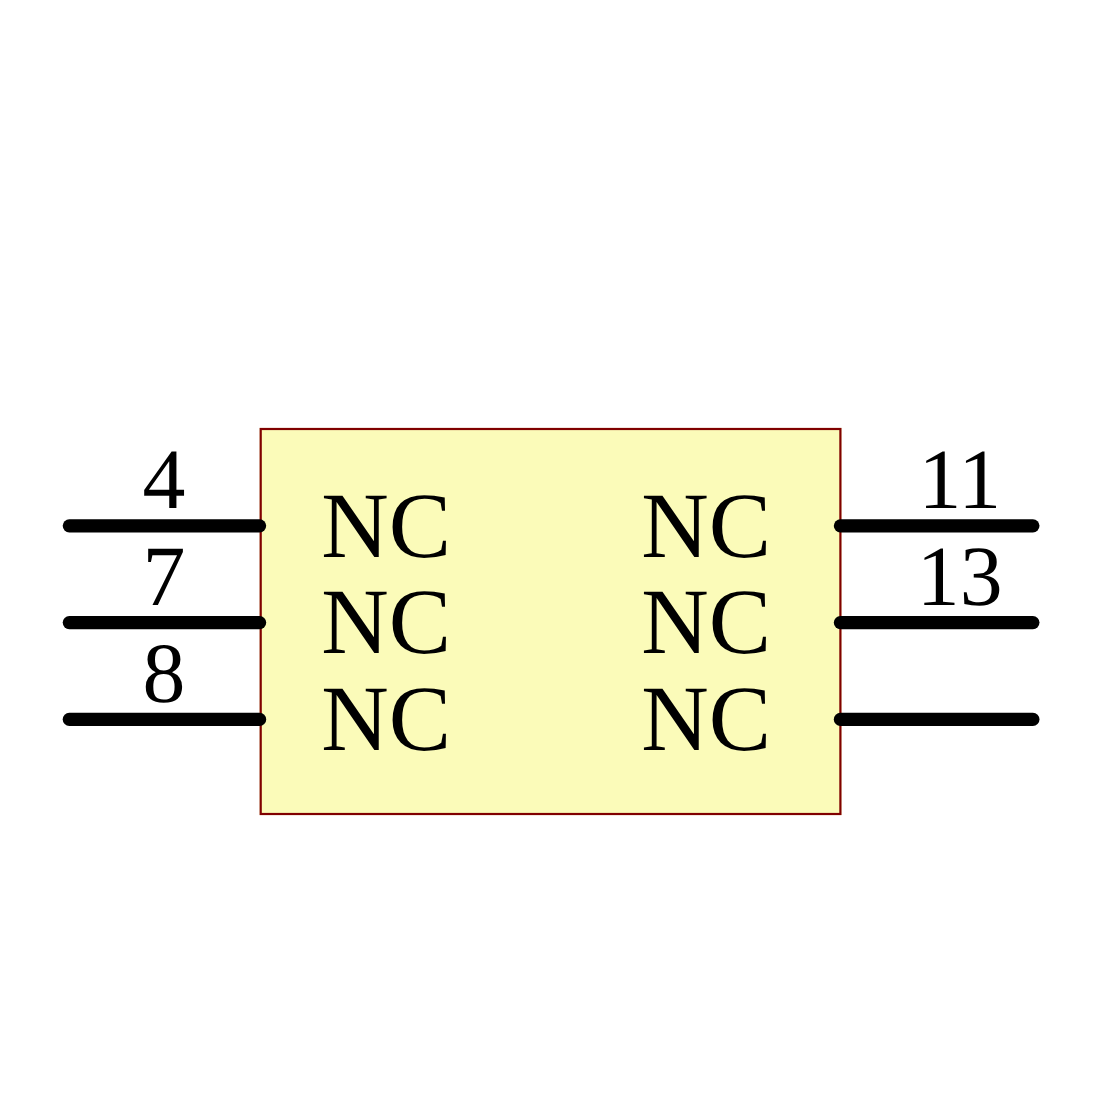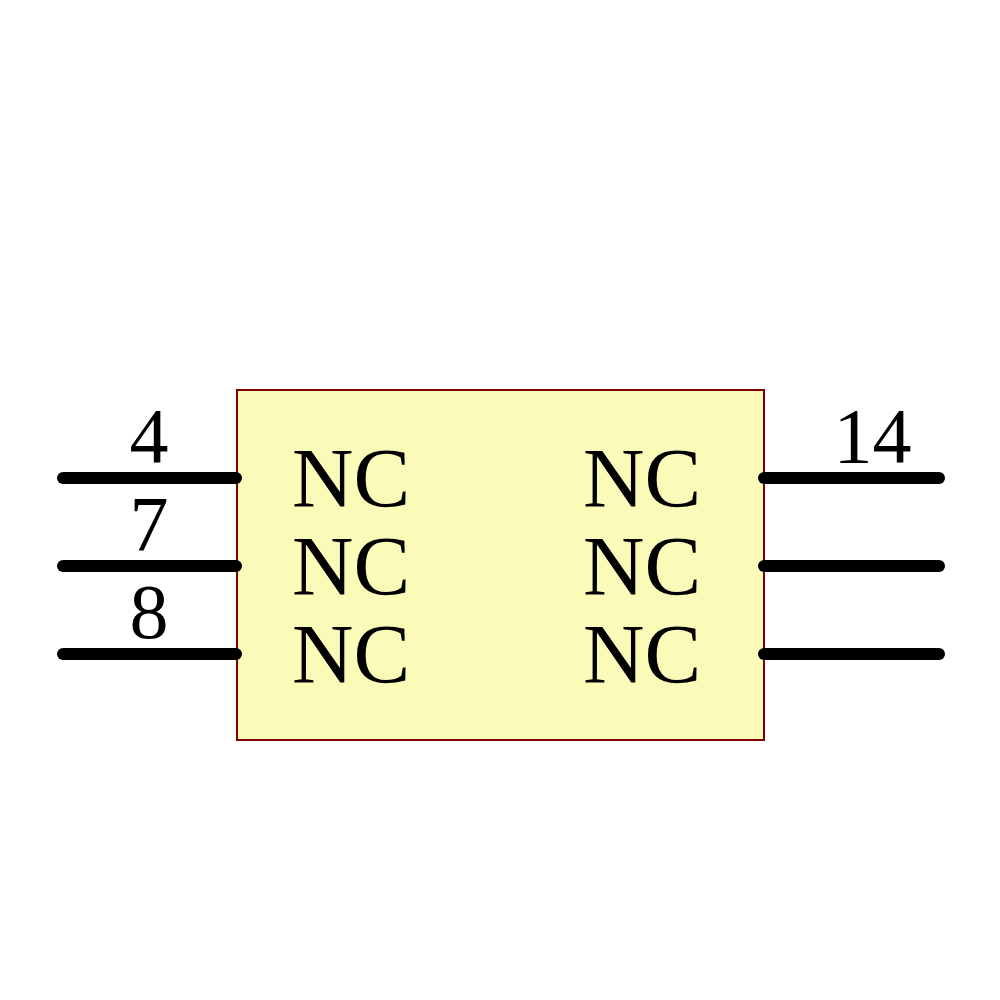--- a/index.html
+++ b/index.html
@@ -81,22 +81,23 @@
 
   <div class="pin-line left row1"></div>
   <div class="pin-num left row1">7</div>
   <div class="nc-label left row1">NC</div>
 
   <div class="pin-line left row2"></div>
   <div class="pin-num left row2">8</div>
   <div class="nc-label left row2">NC</div>
 
   <div class="pin-line right row0"></div>
-  <div class="pin-num right row0">14</div>
+  <div class="pin-num right row0">11</div>
   <div class="nc-label right row0">NC</div>
 
   <div class="pin-line right row1"></div>
+  <div class="pin-num right row1">13</div>
   <div class="nc-label right row1">NC</div>
 
   <div class="pin-line right row2"></div>
   <div class="nc-label right row2">NC</div>
 
 </div>
 
 </body></html>

